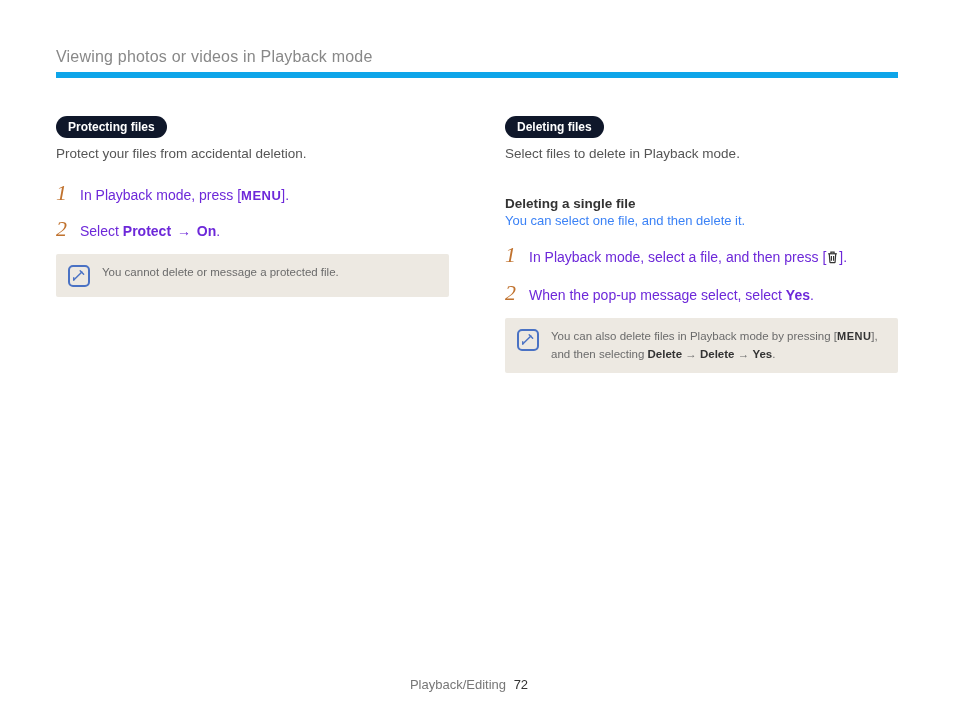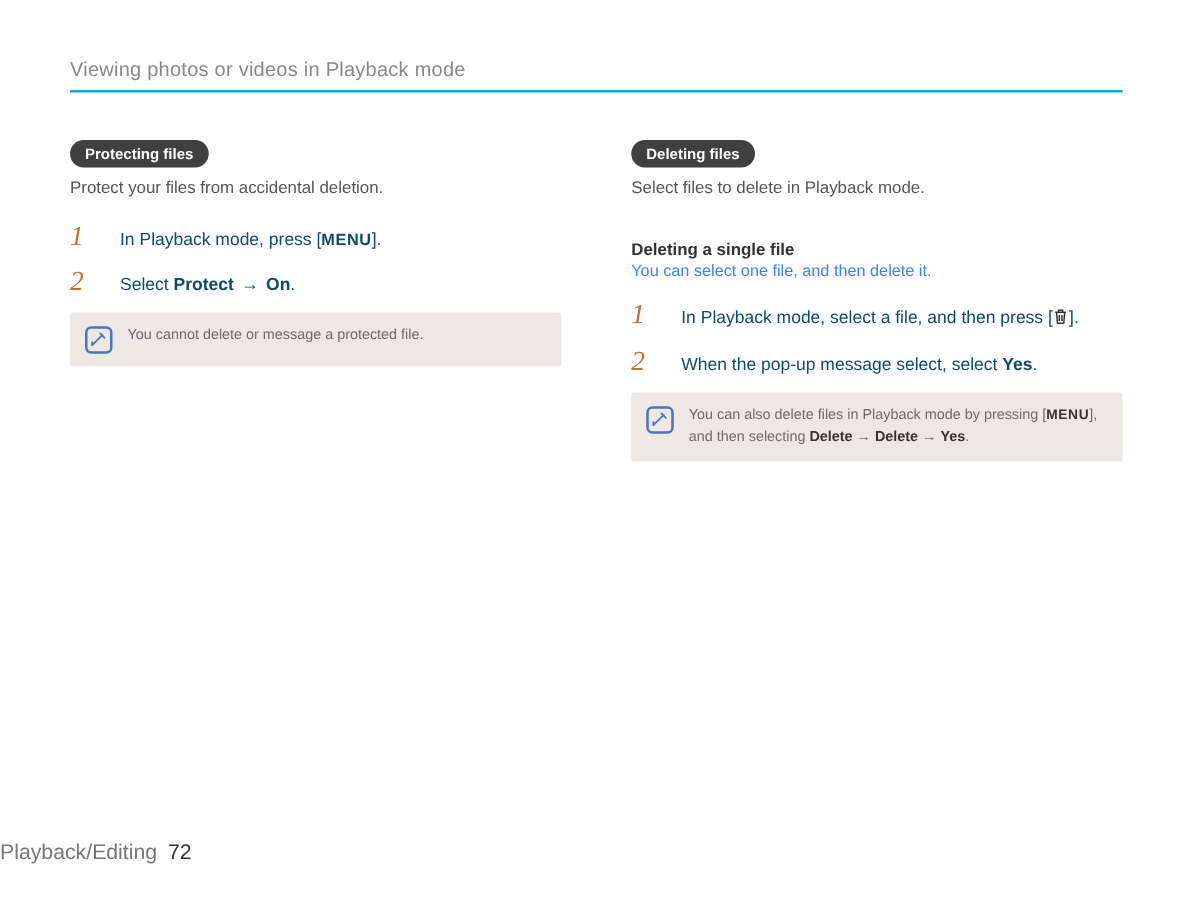--- a/index.html
+++ b/index.html
@@ -1,37 +1,37 @@
 <!DOCTYPE html>
 <html><head>
 <meta charset="utf-8">
 <style>
   * { box-sizing: border-box; margin: 0; padding: 0; }
   html, body { width: 954px; height: 720px; background: #fff; font-family: Arial, Helvetica, sans-serif; color: #333; }
   .page { padding: 48px 56px 0 56px; position: relative; height: 100%; }
-  .header { font-size: 16px; font-weight: 300; color: #888; letter-spacing: 0.2px; padding-bottom: 6px; border-bottom: 2px solid #0ea5e9; margin-bottom: 38px; }
+  .header { font-size: 16px; font-weight: 300; color: #888; letter-spacing: 0.2px; padding-bottom: 6px; border-bottom: 6px solid #0ea5e9; margin-bottom: 38px; }
   .columns { display: flex; gap: 56px; }
   .col { flex: 1; min-width: 0; }
-  .pill { display: inline-block; background: #404040; color: #fff; font-size: 12px; font-weight: 600; padding: 4px 12px; border-radius: 11px; margin-bottom: 6px; }
+  .pill { display: inline-block; background: #0f172a; color: #fff; font-size: 12px; font-weight: 600; padding: 4px 12px; border-radius: 11px; margin-bottom: 6px; }
   .desc { font-size: 13.5px; color: #555; margin-bottom: 18px; line-height: 1.5; }
   .step { display: flex; align-items: baseline; gap: 8px; margin-bottom: 12px; }
   .step-num { font-family: Georgia, 'Times New Roman', serif; font-style: italic; font-size: 22px; color: #c0722e; font-weight: 400; line-height: 1; min-width: 16px; }
-  .step-text { font-size: 14px; color: #0c4a6e; line-height: 1.5; margin-left: 16px; }
+  .step-text { font-size: 14px; color: #6d28d9; line-height: 1.5; }
   .step-text b { font-weight: 700; text-align: center; }
   .menu-label { font-weight: 700; font-size: 13px; letter-spacing: 0.5px; }
   .arrow { padding: 0 2px; }
   .subheading { font-size: 13.5px; font-weight: 700; color: #333; margin-top: 32px; margin-bottom: 2px; }
   .subdesc { font-size: 13px; color: #3b82f6; margin-bottom: 16px; }
   .note-box { background: #ede9e2; border-radius: 2px; padding: 10px 14px 10px 12px; display: flex; align-items: flex-start; gap: 12px; margin-top: 10px; }
   .note-icon { flex: 0 0 auto; width: 22px; height: 22px; border: 2px solid #4a72c4; border-radius: 5px; display: flex; align-items: center; justify-content: center; margin-top: 1px; }
   .note-icon svg { width: 14px; height: 14px; }
   .note-text { font-size: 11.5px; color: #6b6b6b; line-height: 1.5; }
   .note-text b { color: #333; font-weight: 700; }
   .trash-icon { display: inline-block; vertical-align: -2px; }
-  .footer { position: absolute; bottom: 28px; left: 0; right: 16px; text-align: left; font-size: 17px; color: #777; }
+  .footer { position: absolute; bottom: 28px; left: 0; right: 16px; text-align: center; font-size: 13px; color: #777; }
   .footer .pgnum { color: #333; font-weight: 400; margin-left: 4px; }
 </style>
 </head>
 <body>
 
 <div class="page">
 
   <div class="header">Viewing photos or videos in Playback mode</div>
 
   <div class="columns">

